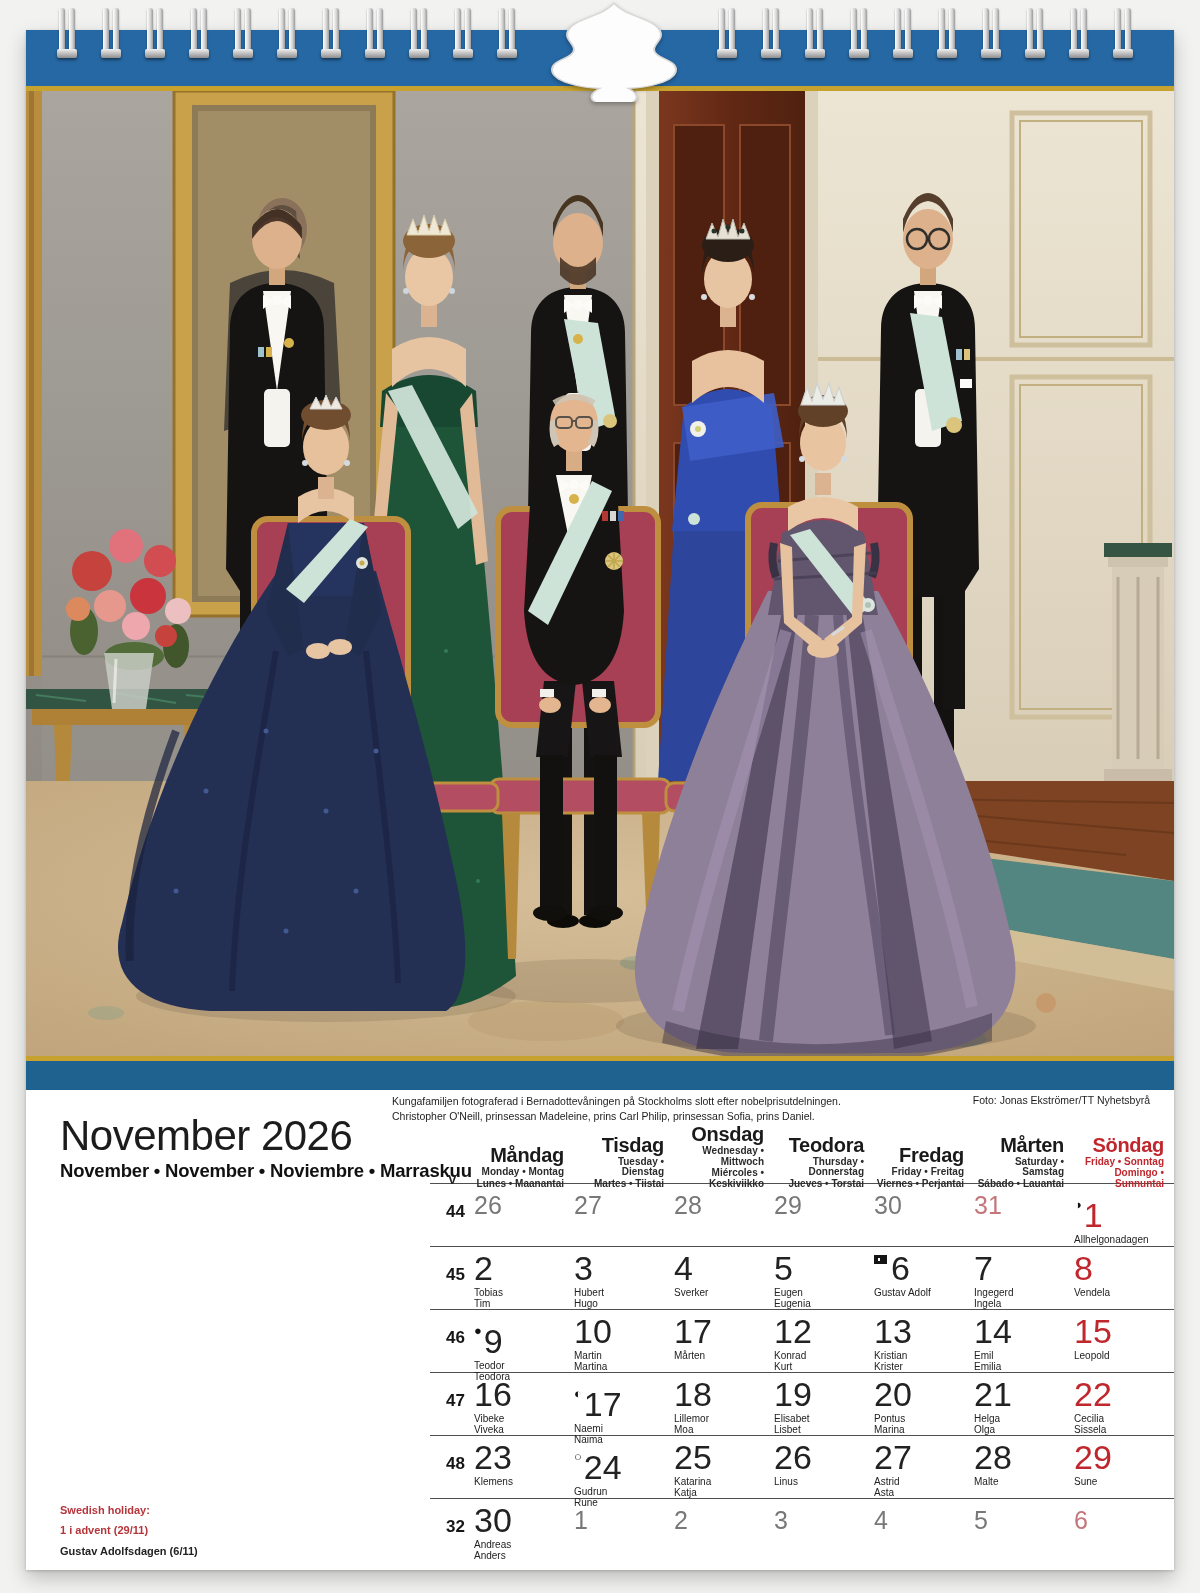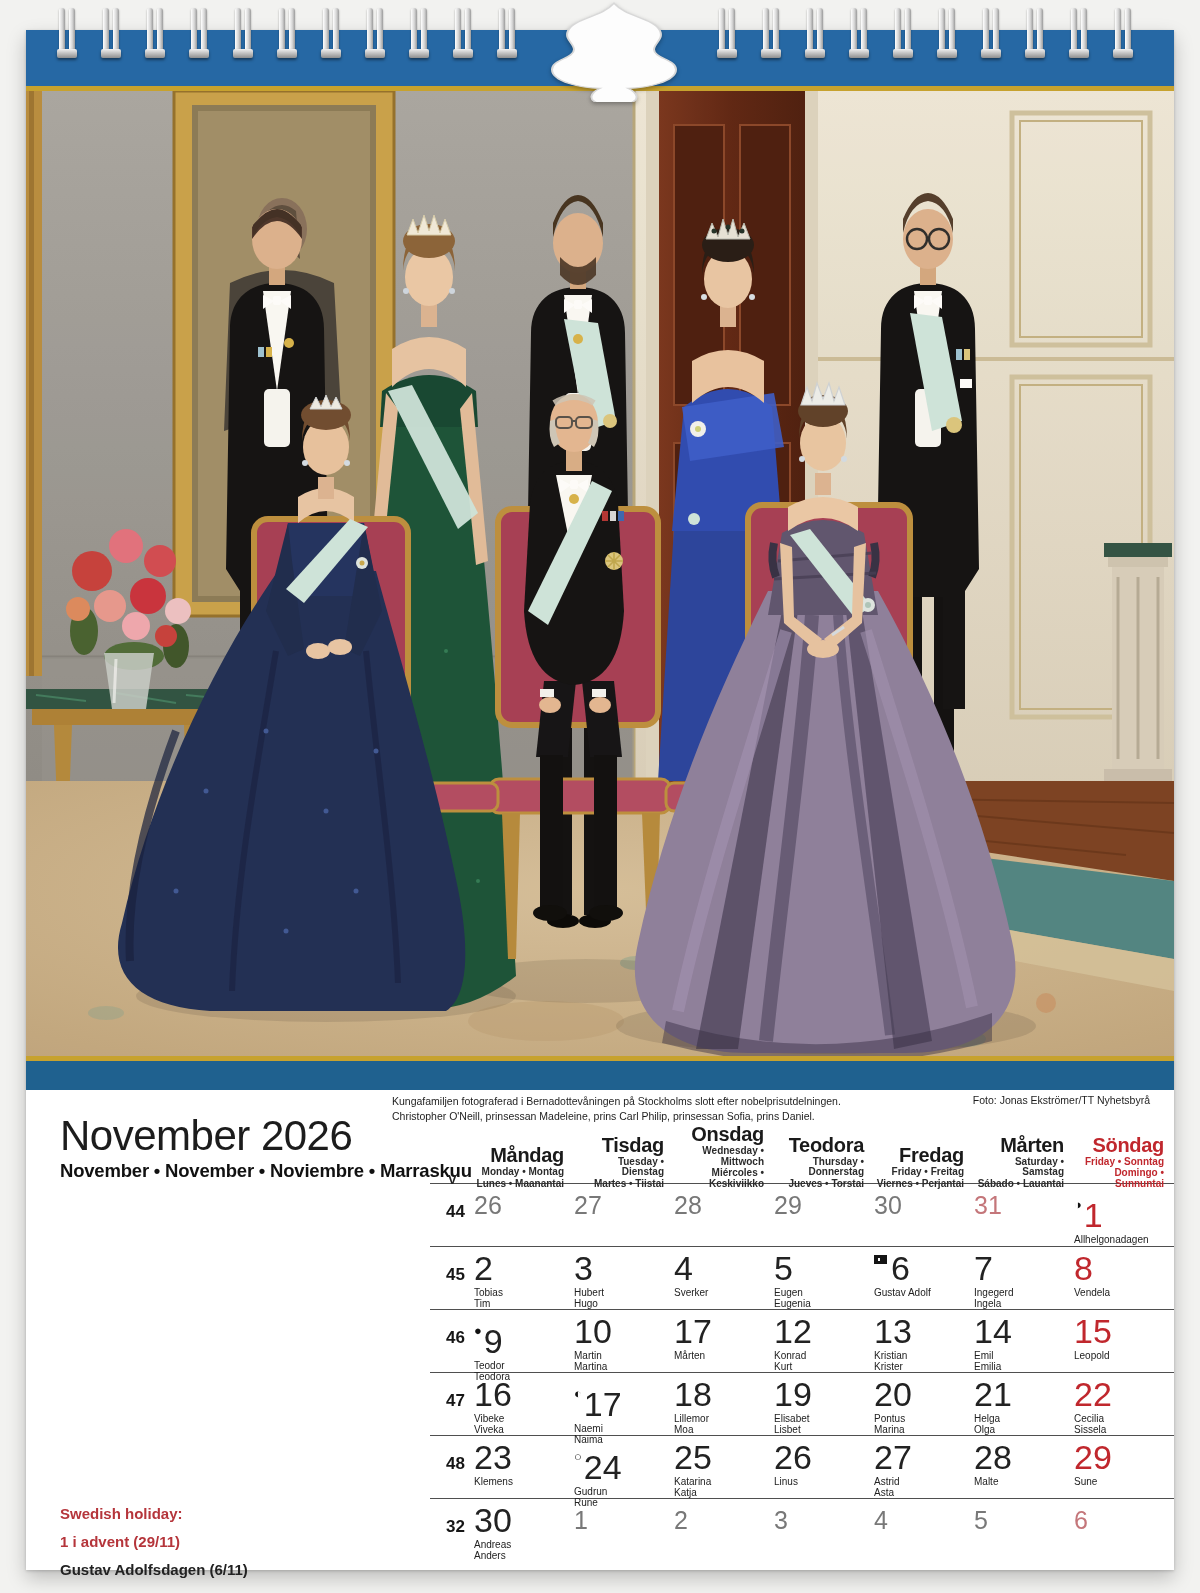--- a/index.html
+++ b/index.html
@@ -58,21 +58,21 @@
   .cal .cell.adj .num{font-size:25px;color:#787878;line-height:36px;}
   .cal .cell.red .num{color:#c0272d;}
   .cal .cell.adjred .num{font-size:25px;color:#c4767a;line-height:36px;}
   .cal .names{font-size:10px;line-height:11px;color:#222;margin-top:1px;}
   .cal .moon{font-size:13px;vertical-align:18px;margin-right:2px;color:#111;}
   .cal .flag{display:inline-block;width:13px;height:9px;margin-right:4px;vertical-align:16px;
     background-color:#fff;
     background-image:
       linear-gradient(to right,#141414 0 32%,transparent 32% 48%,#141414 48% 100%),
       linear-gradient(to bottom,#141414 0 33%,transparent 33% 67%,#141414 67% 100%);}
-  .notes{position:absolute;left:34px;top:1470px;font-size:15px;font-weight:bold;line-height:1.85;}
+  .notes{position:absolute;left:34px;top:1470px;font-size:11px;font-weight:bold;line-height:1.85;}
   .notes .red{color:#b5353b;}
   .notes .blk{color:#222;}
 </style>
 </head>
 <body>
 
 <div class="stage">
   <div class="page">
 
     <div class="topband"></div>

